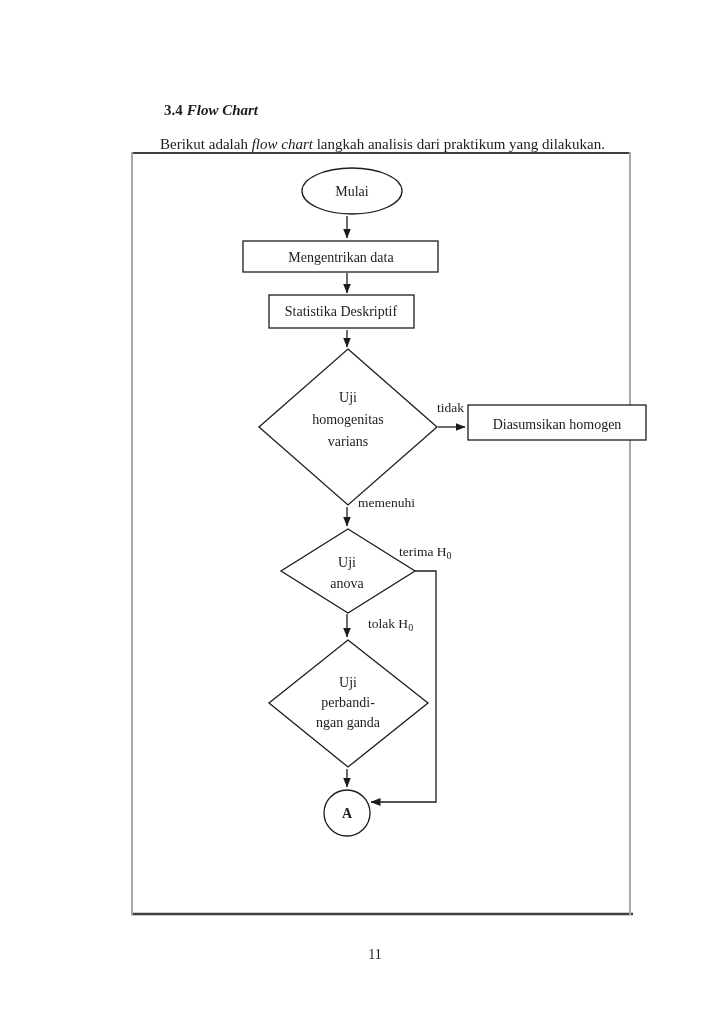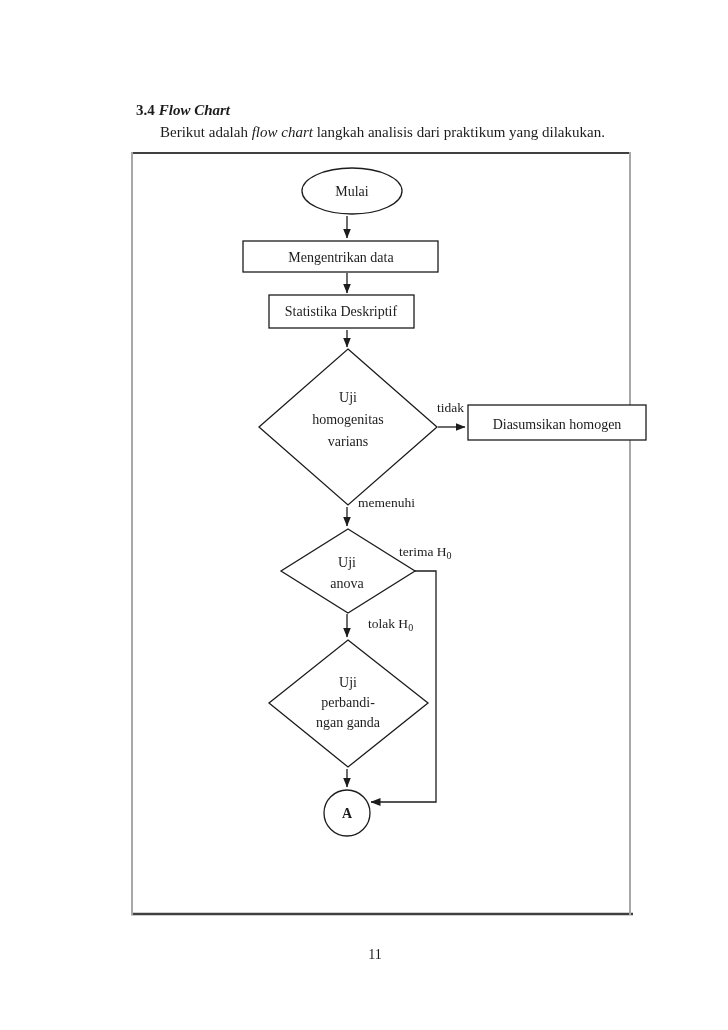--- a/index.html
+++ b/index.html
@@ -7,24 +7,24 @@
     width: 728px; height: 1030px;
     background: #ffffff;
     font-family: "Liberation Serif", "DejaVu Serif", serif;
     color: #1c1c1c;
   }
   .page { position: relative; width: 728px; height: 1030px; background: #ffffff; overflow: hidden; }
   .heading {
     position: absolute; left: 136px; top: 102px;
     font-size: 15px; font-weight: bold; white-space: nowrap;
   }
-  .heading .num { font-style: normal; }
+  .heading .num { font-style: normal; margin-left: 28px; }
   .heading .title { font-style: italic; margin-left: 4px; }
   .intro {
-    position: absolute; left: 160px; top: 124px;
+    position: absolute; left: 160px; top: 136px;
     font-size: 15px; white-space: nowrap;
   }
   .intro .it { font-style: italic; }
   svg.chart { position: absolute; left: 0; top: 0; }
   .pagenum {
     position: absolute; left: 340px; top: 947px; width: 70px;
     text-align: center; font-size: 14px; font-family: Liberation Serif, serif;
   }
   text {
     font-family: "Liberation Serif", "DejaVu Serif", serif;

